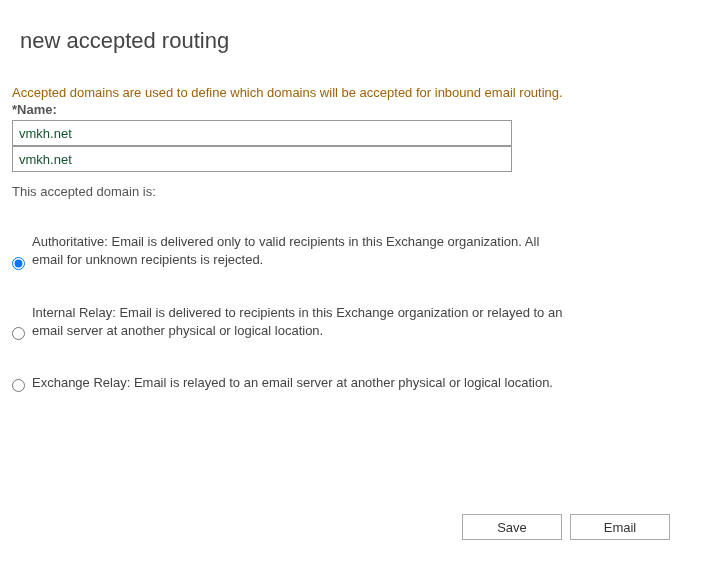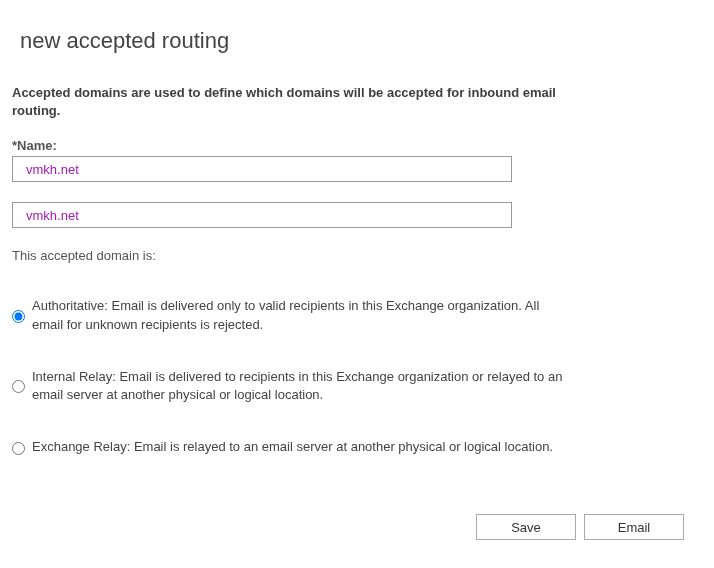--- a/index.html
+++ b/index.html
@@ -20,69 +20,67 @@
     .page-title {
       font-size: 22px;
       font-weight: 300;
       color: #444;
       padding: 28px 0 0 20px;
     }
     .content {
       padding: 30px 12px 0 12px;
     }
     .description {
-      color: #404040;
-      margin-bottom: 18px;
+      color: #a16207;
       line-height: 1.4;
       max-width: 560px;
-      font-weight: bold;
     }
     .field-label {
       color: #555;
       margin-bottom: 3px;
       font-weight: bold;
     }
     .text-input {
       width: 500px;
       height: 26px;
       border: 1px solid #999;
-      padding: 2px 13px;
+      padding: 2px 6px;
       font-family: inherit;
       font-size: 13px;
-      color: #a21caf;
-      margin-bottom: 20px;
+      color: #14532d;
+      margin-bottom: 0;
       display: block;
     }
     .section-text {
       color: #555;
       margin-bottom: 8px;
       margin-top: 12px;
     }
     .radio-group {
       max-width: 560px;
     }
     .radio-item {
       display: flex;
-      align-items: center;
+      align-items: flex-end;
       margin-bottom: 10px;
       line-height: 1.4;
       margin-top: 34px;
     }
     .radio-input {
       margin-top: 2px;
       margin-right: 7px;
       flex-shrink: 0;
     }
     .radio-label {
       color: #444;
     }
     .button-bar {
       position: absolute;
       bottom: 28px;
-      right: 30px;
+      right: 44px;
       display: flex;
       gap: 8px;
     }
     .btn {
       width: 100px;
       height: 26px;
       border: 1px solid #aaa;
       background: #fff;
       font-family: inherit;
       font-size: 13px;

